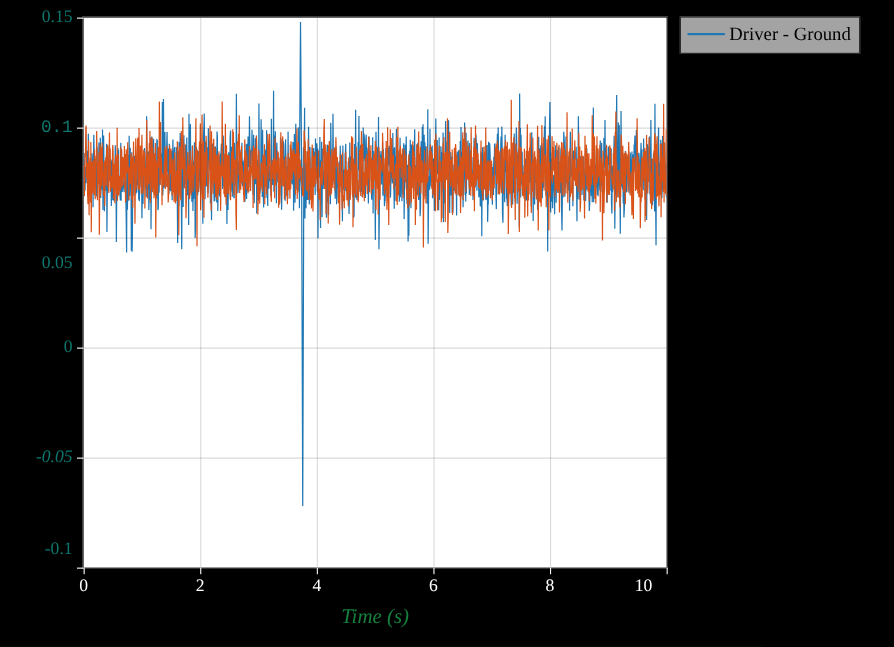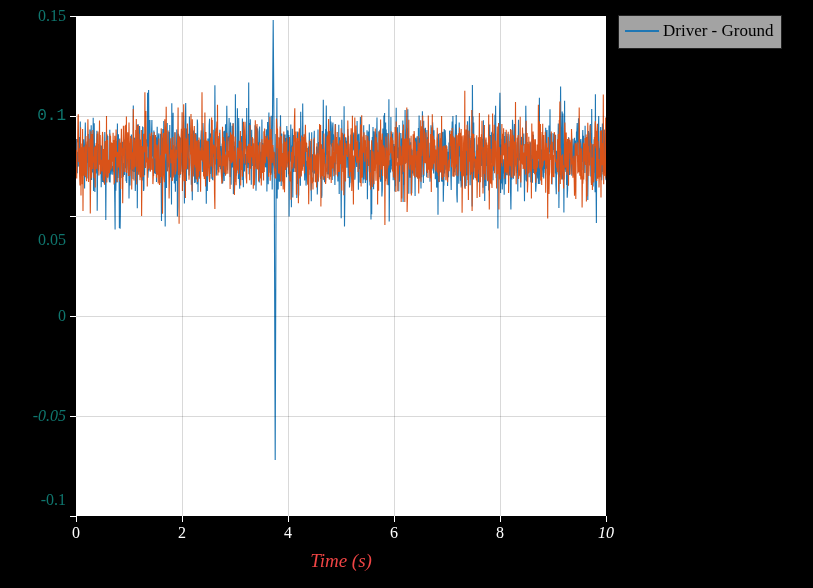--- a/index.html
+++ b/index.html
@@ -4,21 +4,21 @@
 <style>
   html,body{margin:0;padding:0;background:#000;width:813px;height:588px;overflow:hidden;font-family:"Times New Roman",serif}
   .stage{position:relative;width:813px;height:588px}
   .plot{position:absolute;left:75px;top:15px;width:530px;height:500px;background:#fff;border:1px solid #000}
   .grid-v{position:absolute;top:0;bottom:0;width:0;border-left:1px solid rgba(0,0,0,.15)}
   .grid-h{position:absolute;left:0;right:0;height:0;border-top:1px solid rgba(0,0,0,.15)}
   .tick-x{position:absolute;top:100%;width:0;height:6px;border-left:1px solid #fff}
   .tick-y{position:absolute;right:100%;height:0;width:6px;border-top:1px solid #fff}
   .tick-x-label{position:absolute;top:100%;transform:translate(-50%,8px);color:#fff;font-size:16px;white-space:nowrap}
   .tick-y-label{position:absolute;right:100%;transform:translate(-10px,-50%);color:#0f766e;font-size:16px;white-space:nowrap;text-align:left}
-  .axis-x-label{position:absolute;left:50%;top:100%;transform:translate(-50%,34px);color:#ef4444;font-style:italic;font-size:19px}
+  .axis-x-label{position:absolute;left:50%;top:100%;transform:translate(-50%,34px);color:#15803d;font-style:italic;font-size:19px}
   .axis-y-label{position:absolute;right:100%;top:50%;transform:translate(-48px,-50%) rotate(-90deg);transform-origin:center;color:#fff;font-style:italic;font-size:19px;white-space:nowrap}
   .legend{position:absolute;left:618px;top:15px;background:#a3a3a3;border:1px solid #222;padding:4px 8px 6px 6px;font-size:17px;color:#000}
   .legend-row{display:flex;align-items:center;gap:4px;line-height:1.3}
   .legend-swatch{width:34px;height:0;border-top:2px solid}
   svg.traces{position:absolute;left:0;top:0;width:100%;height:100%}
   svg.traces path{fill:none;stroke-width:1.1;vector-effect:non-scaling-stroke}
 </style>
 </head>
 <body>
 <div class="stage">
@@ -39,21 +39,21 @@
       <div class="grid-v" style="left: 212px;"></div>
       <div class="tick-x" style="left: 212px;"></div>
       <div class="tick-x-label" style="left: 212px;">4</div>
       <div class="grid-v" style="left: 318px;"></div>
       <div class="tick-x" style="left: 318px;"></div>
       <div class="tick-x-label" style="left: 318px;">6</div>
       <div class="grid-v" style="left: 424px;"></div>
       <div class="tick-x" style="left: 424px;"></div>
       <div class="tick-x-label" style="left: 424px;">8</div>
       <div class="tick-x" style="left: 530px;"></div>
-      <div class="tick-x-label" style="left: 530px; font-style: italic;">10</div>
+      <div class="tick-x-label" style="left: 509px;">10</div>
       <div class="tick-y" style="top: 500px;"></div>
       <div class="tick-y-label" style="top: 484px;">-0.1</div>
       <div class="grid-h" style="top: 400px;"></div>
       <div class="tick-y" style="top: 400px;"></div>
       <div class="tick-y-label" style="top: 400px; font-style: italic;">-0.05</div>
       <div class="grid-h" style="top: 300px;"></div>
       <div class="tick-y" style="top: 300px;"></div>
       <div class="tick-y-label" style="top: 300px;">0</div>
       <div class="grid-h" style="top: 200px;"></div>
       <div class="tick-y" style="top: 200px;"></div>

